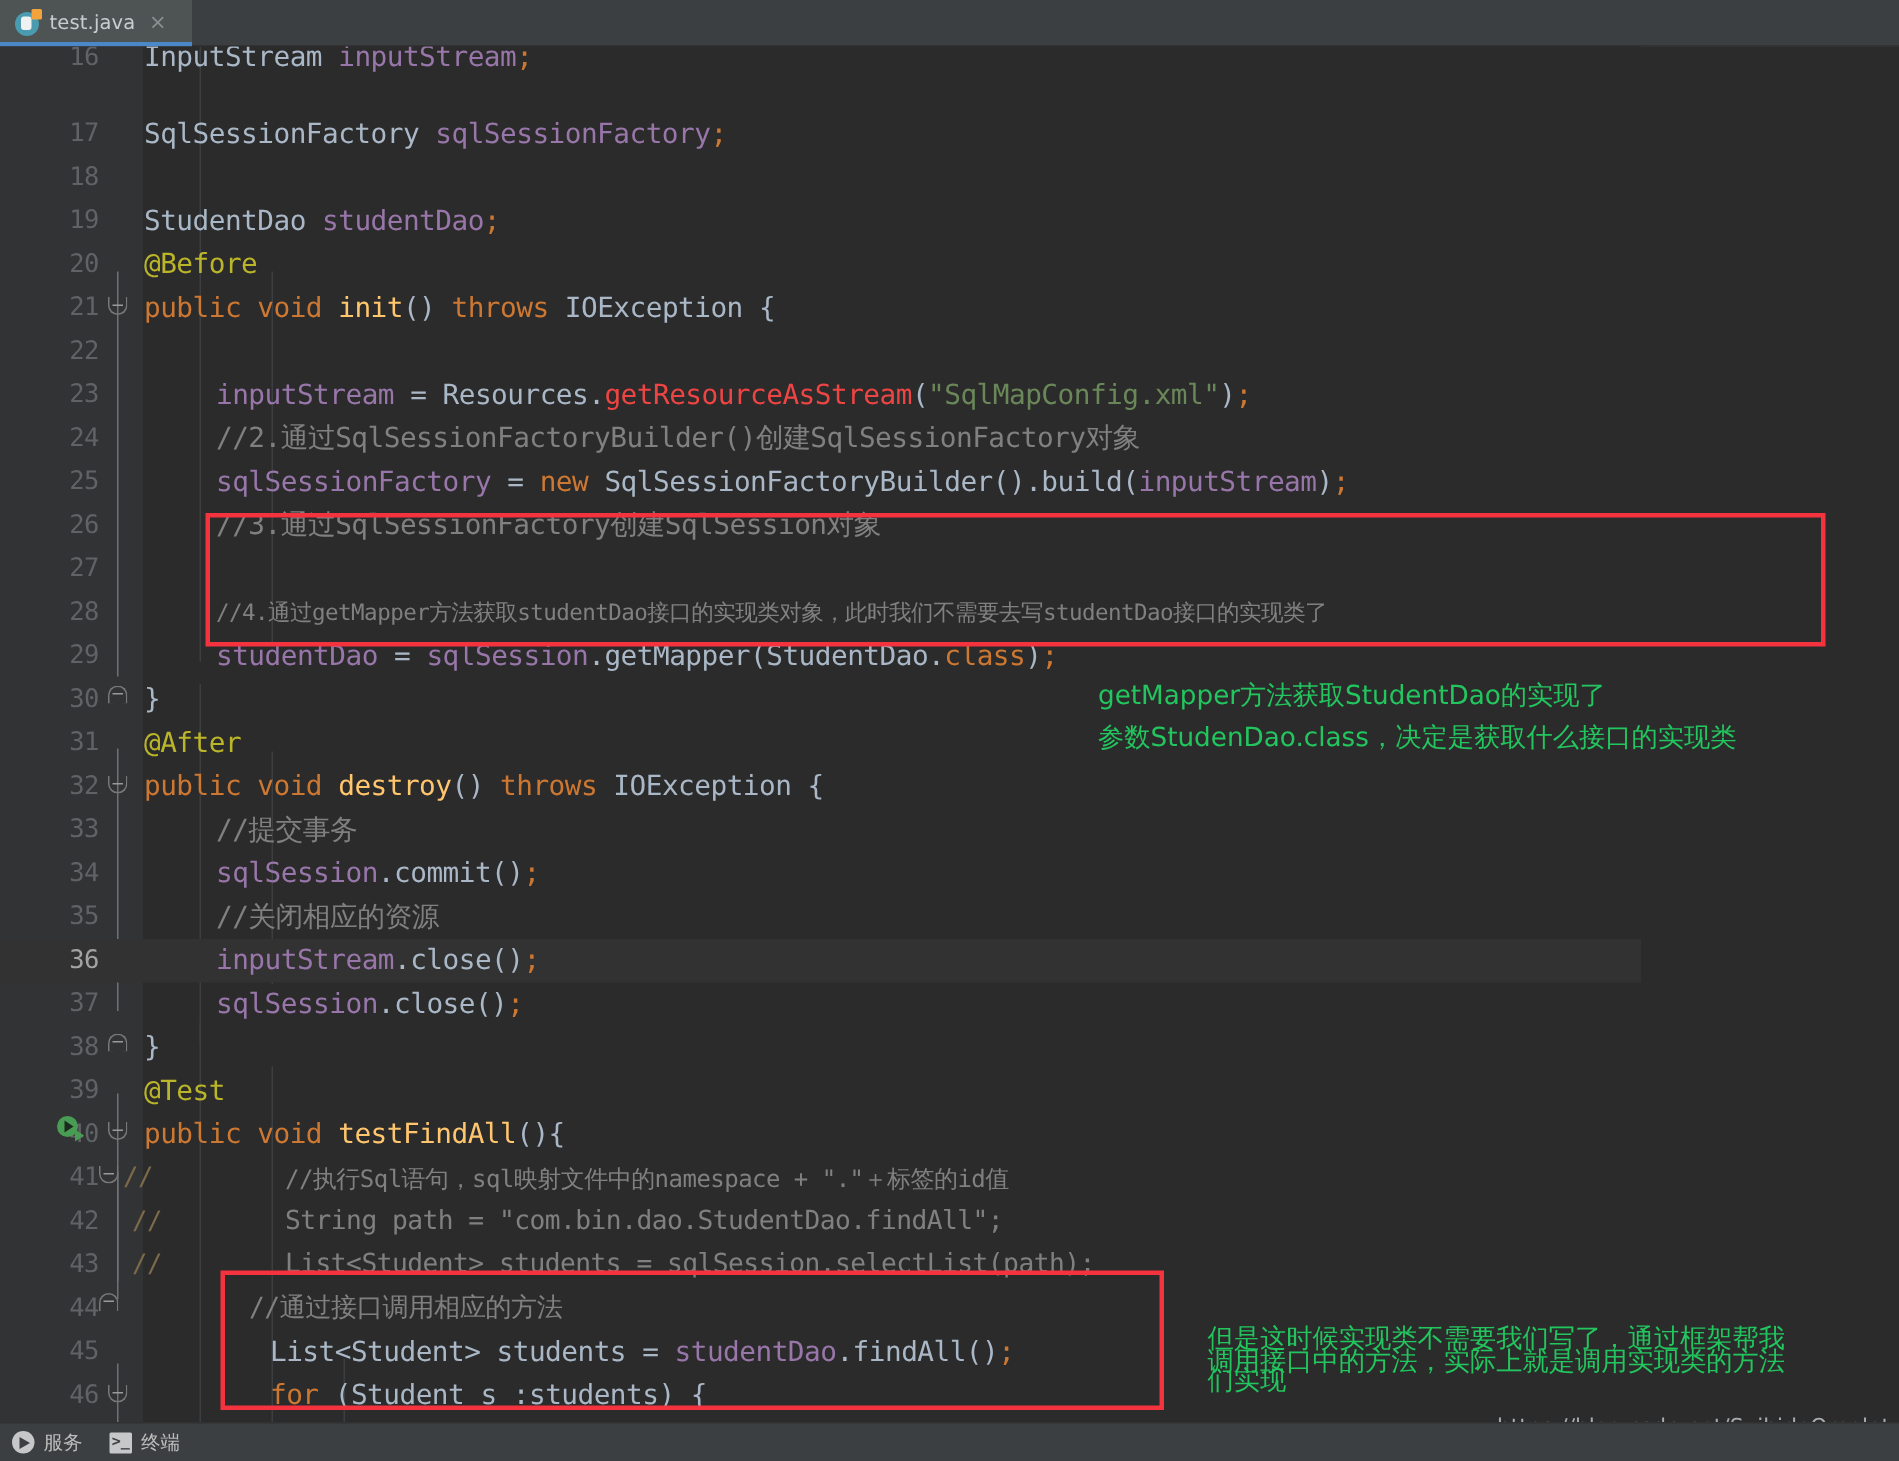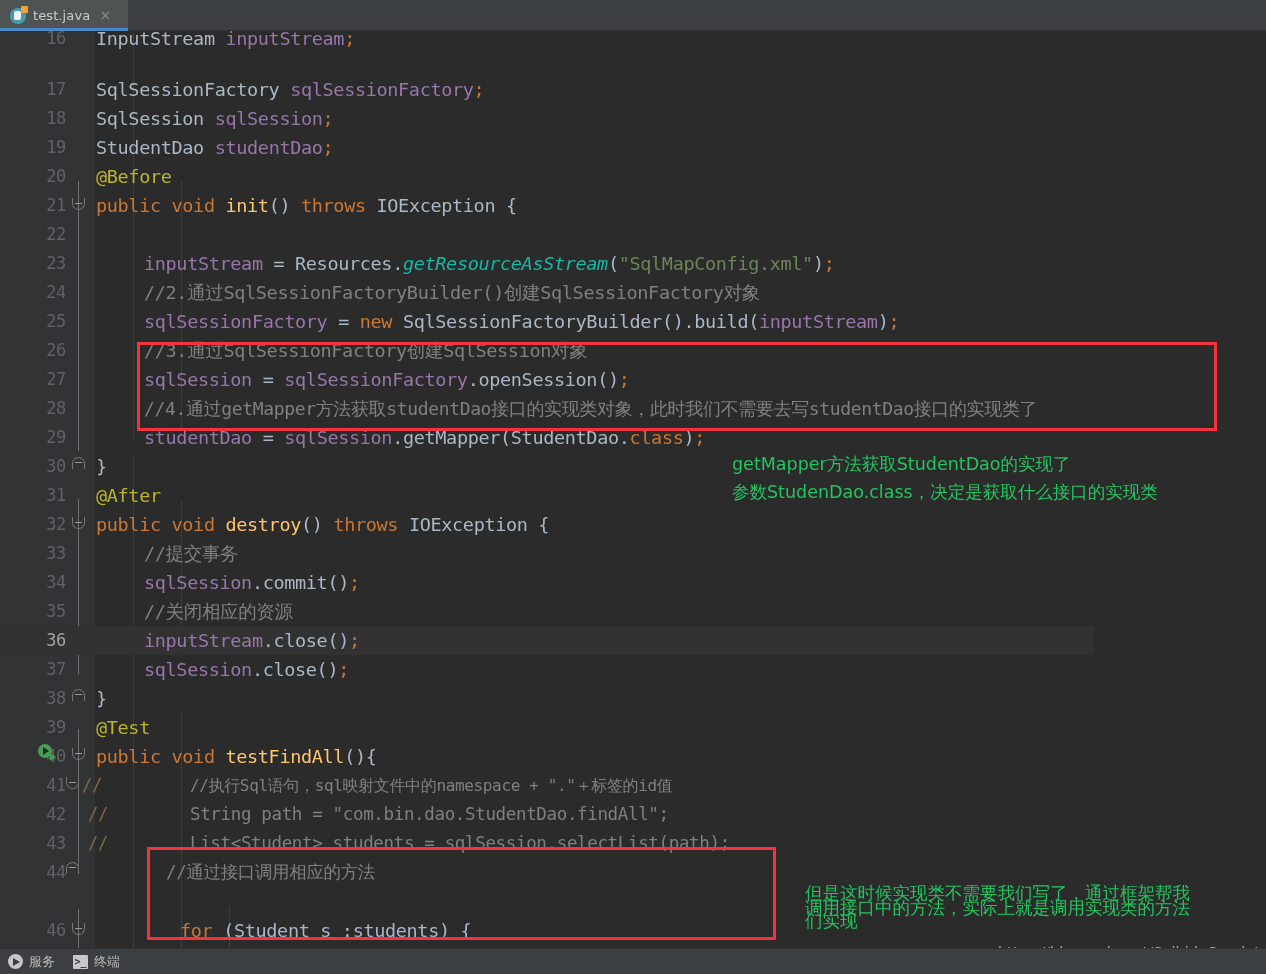--- a/index.html
+++ b/index.html
@@ -92,21 +92,21 @@
     font-size: 18.5px; line-height: 29px;
     color: #a9b7c6; white-space: pre;
     letter-spacing: -.35px;
   }
 
   
   .kw  { color: #cc7832; }         
   .cls { color: #a9b7c6; }         
   .fld { color: #9876aa; }         
   .mth { color: #ffc66d; }         
-  .smth{ color: #14b8a6; font-style: italic; }  
+  .smth{ color: #ef4444; }  
   .str { color: #6a8759; }         
   .cmt { color: #808080; }         
   .ann { color: #bbb529; }
 
   
   .fold {
     position: absolute; width: 13px; height: 13px;
     border: 1px solid #787878;
   }
   .fold::after {
@@ -238,21 +238,20 @@
     <span class="code"><span class="cls">InputStream</span> <span class="fld">inputStream</span><span class="kw">;</span></span>
   </div>
 
   <div class="row" style="top:44px;">
     <span class="lnum">17</span>
     <span class="code"><span class="cls">SqlSessionFactory</span> <span class="fld">sqlSessionFactory</span><span class="kw">;</span></span>
   </div>
 
   <div class="row" style="top:73px;">
     <span class="lnum">18</span>
-    <span class="code"><span class="cls">SqlSession</span> <span class="fld">sqlSession</span><span class="kw">;</span></span>
   </div>
 
   <div class="row" style="top:102px;">
     <span class="lnum">19</span>
     <span class="code"><span class="cls">StudentDao</span> <span class="fld">studentDao</span><span class="kw">;</span></span>
   </div>
 
   <div class="row" style="top:131px;">
     <span class="lnum">20</span>
     <span class="code"><span class="ann">@Before</span></span>
@@ -283,26 +282,25 @@
     <span class="code" style="left:144px;"><span class="fld">sqlSessionFactory</span> = <span class="kw">new</span> <span class="cls">SqlSessionFactoryBuilder</span>().build(<span class="fld">inputStream</span>)<span class="kw">;</span></span>
   </div>
 
   <div class="row" style="top:305px;">
     <span class="lnum">26</span>
     <span class="code" style="left:144px;"><span class="cmt">//3.通过SqlSessionFactory创建SqlSession对象</span></span>
   </div>
 
   <div class="row" style="top:334px;">
     <span class="lnum">27</span>
-    <span class="code" style="left:144px;"><span class="fld">sqlSession</span> = <span class="fld">sqlSessionFactory</span>.openSession()<span class="kw">;</span></span>
   </div>
 
   <div class="row" style="top:363px;">
     <span class="lnum">28</span>
-    <span class="code" style="left:144px; font-size:18px;"><span class="cmt">//4.通过getMapper方法获取studentDao接口的实现类对象，此时我们不需要去写studentDao接口的实现类了</span></span>
+    <span class="code" style="left:144px; font-size:15px;"><span class="cmt">//4.通过getMapper方法获取studentDao接口的实现类对象，此时我们不需要去写studentDao接口的实现类了</span></span>
   </div>
 
   <div class="row" style="top:392px;">
     <span class="lnum">29</span>
     <span class="code" style="left:144px;"><span class="fld">studentDao</span> = <span class="fld">sqlSession</span>.getMapper(<span class="cls">StudentDao</span>.<span class="kw">class</span>)<span class="kw">;</span></span>
   </div>
 
   <div class="row" style="top:421px;padding-left:16px;">
     <span class="lnum">30</span>
     <span class="code">}</span>
@@ -384,20 +382,24 @@
     <span class="gcomment" style="left:88px;">//</span>
     <span class="code" style="left:190px; font-size:17.5px;"><span class="cmt">List&lt;Student&gt; students = sqlSession.selectList(path);</span></span>
   </div>
 
   <div class="row" style="top:827px;">
     <span class="lnum">44</span>
     <span class="code" style="left:166px; font-size:17.5px;"><span class="cmt">//通过接口调用相应的方法</span></span>
   </div>
   <div class="fold close" style="left:66px; top:831px;"></div>
 
+  <div class="row" style="top:856px;">
+    <span class="lnum">45</span>
+    <span class="code" style="left:180px;"><span class="cls">List&lt;Student&gt;</span> students = <span class="fld">studentDao</span>.findAll()<span class="kw">;</span></span>
+  </div>
 
   <div class="row" style="top:885px;">
     <span class="lnum">46</span>
     <span class="code" style="left:180px;"><span class="kw">for</span> (<span class="cls">Student</span> s :students) {</span>
   </div>
   <div class="fold open" style="left:72px; top:892px;"></div>
 
   <div class="row" style="top:914px;">
     <span class="lnum">47</span>
     <span class="code" style="left:228px;">..println(s)</span>

